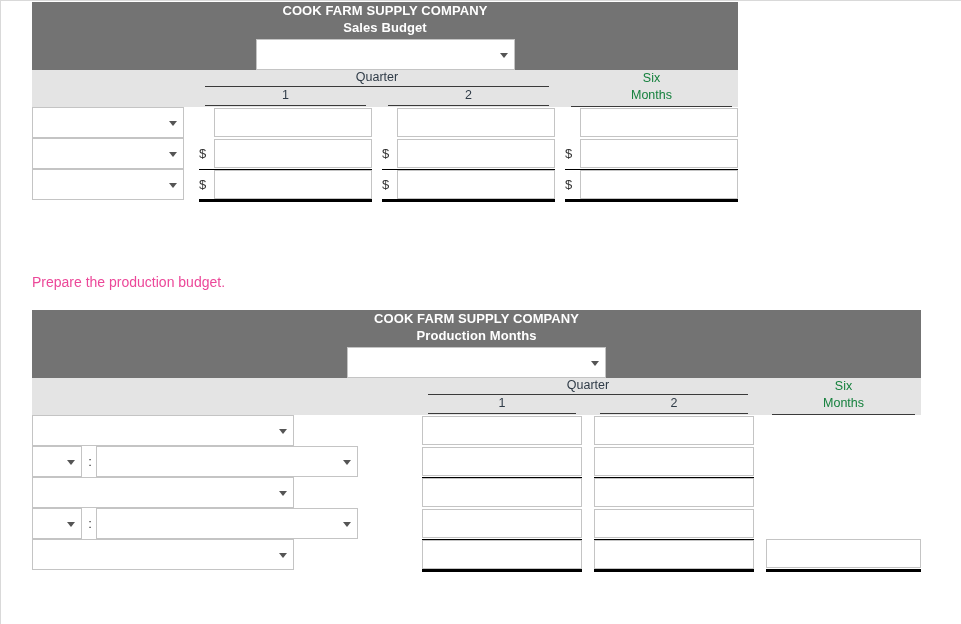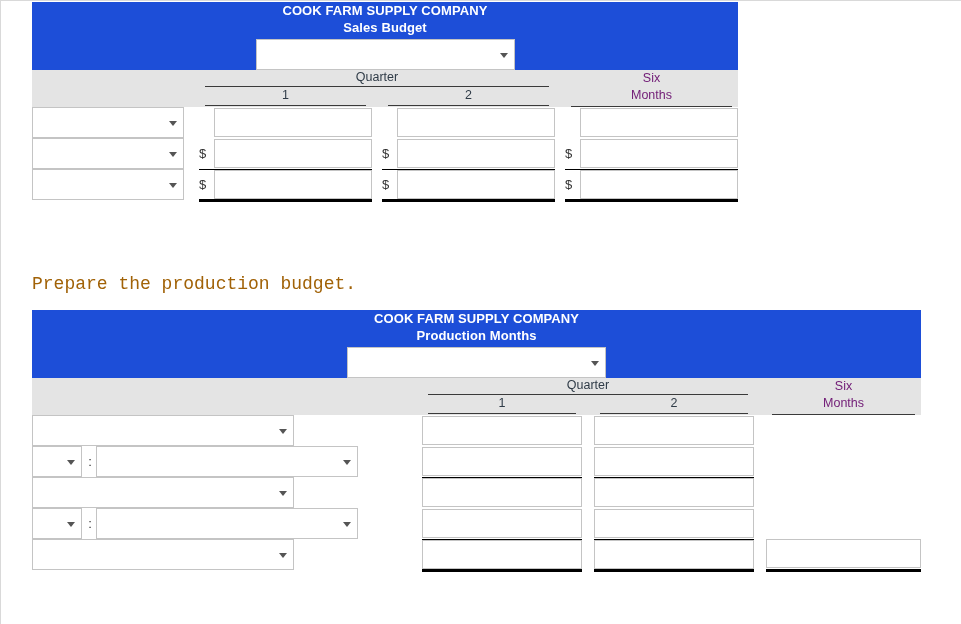--- a/index.html
+++ b/index.html
@@ -20,21 +20,21 @@
 
   
   .budget-table {
     position: absolute;
     border-collapse: collapse;
     table-layout: fixed;
   }
   .budget-table td, .budget-table th { padding: 0; vertical-align: middle; }
 
   .title-bar {
-    background: #1d4ed8;
+    background: #737373;
     color: #ffffff;
     text-align: center;
     font-weight: bold;
     font-size: 13px;
     line-height: 17px;
     padding: 6px 0 8px 0;
   }
   .title-line1 { letter-spacing: .1px; }
   .title-line2 { letter-spacing: .1px; }
   .title-select-wrap { margin-top: 3px; display: flex; justify-content: center; }
@@ -54,21 +54,21 @@
     text-align: center;
     font-size: 12.5px;
     color: #2f3b47;
     padding-top: 2px;
   }
   .hdr-num .rule { border-bottom: 1px solid #3a3a3a; margin: 3px 6px 0 6px; height: 0; }
   .hdr-six {
     background: #e4e4e4;
     text-align: center;
     font-size: 12.5px;
-    color: #701a75;
+    color: #15803d;
     line-height: 17px;
   }
   .hdr-six .rule { border-bottom: 1px solid #3a3a3a; margin: 2px 6px 0 6px; height: 0; }
 
   
   .sel {
     -webkit-appearance: none; appearance: none;
     background: #ffffff;
     border: 1px solid #c4c4c4;
     height: 31px;
@@ -108,23 +108,22 @@
     vertical-align: middle;
   }
   .money { display: flex; align-items: center; gap: 2px; }
   .money .txt { flex: 1 1 auto; }
 
   .ul-thin { border-bottom: 1.5px solid #000; }
   .ul-thick { border-bottom: 3.5px solid #000; }
 
   .instr {
     position: absolute;
-    font-size: 18px;
-    color: #a16207;
-    font-family: Liberation Mono, monospace;
+    font-size: 14px;
+    color: #ec4899;
   }
 </style>
 </head>
 <body>
 
 <div class="page">
 
   <table class="budget-table" style="left:31px; top:1px; width:706px;">
     <colgroup>
       <col style="width:157px">

